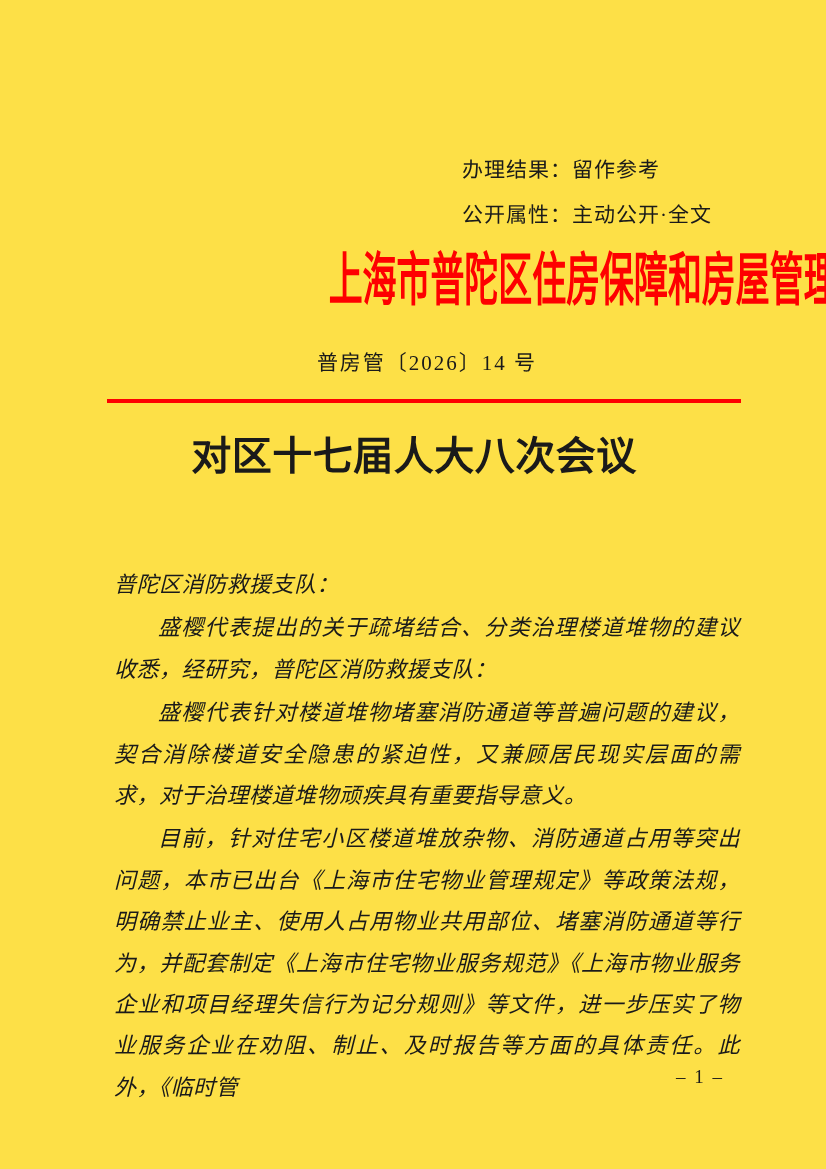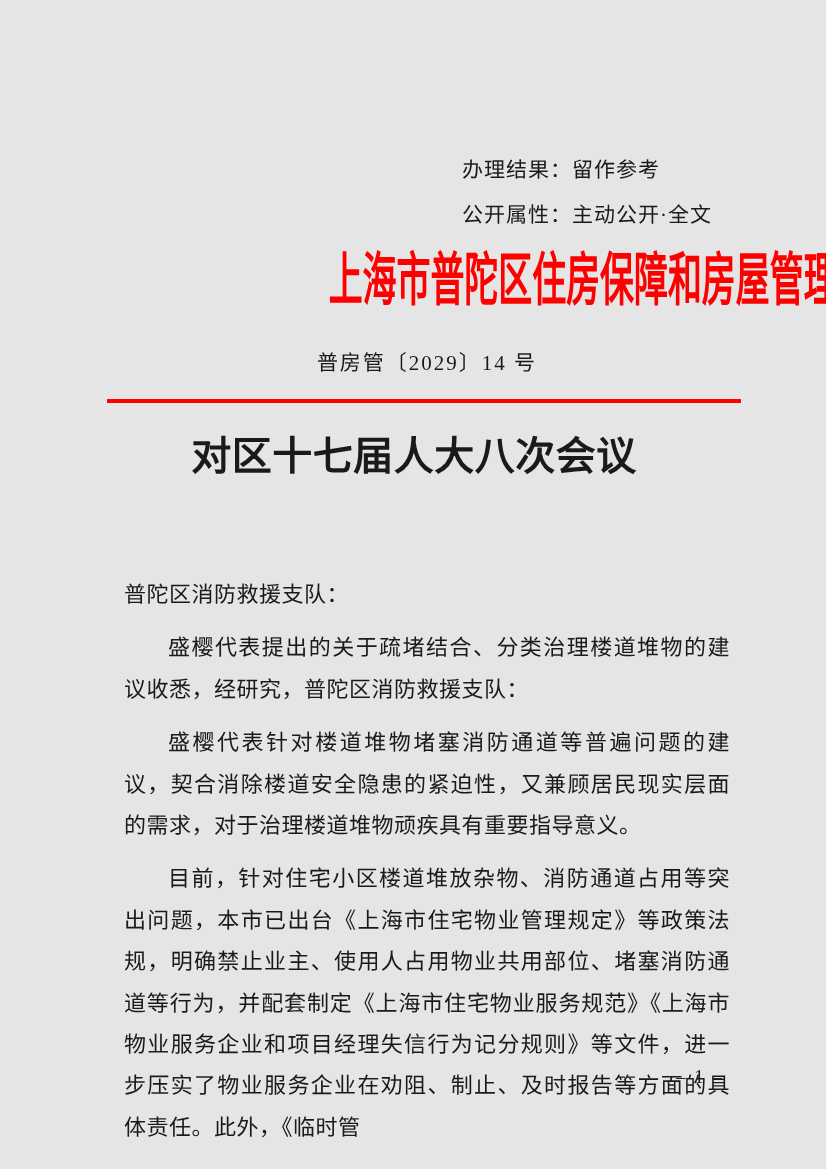--- a/index.html
+++ b/index.html
@@ -10,21 +10,21 @@
   html,body{background:#ffffff;}
   body{
     width:826px;height:1169px;
     font-family:"Liberation Serif","DejaVu Serif",serif;
     color:var(--ink);
     position:relative;
     overflow:hidden;
   }
   .page{
     position:absolute;inset:0;
-    background:#e5e5e5;
+    background:#fde047;
   }
   
   .meta-block{
     position:absolute;
     left:462px;top:148px;
     font-size:21px;
     line-height:45px;
     letter-spacing:1px;
     white-space:nowrap;
   }
@@ -73,21 +73,21 @@
   }
   
   .doc-body{
     position:absolute;
     left:112px;top:562px;width:630px;
     font-size:22px;
     line-height:41.4px;
     text-align:justify;
     letter-spacing:0.5px;
   }
-  .doc-body p{margin:12px;}
+  .doc-body p{margin:2px;font-style:italic;}
   .doc-body p.indent{text-indent:2em;}
   
   .page-number{
     position:absolute;
     right:102px;top:1066px;
     font-size:19px;
     letter-spacing:2px;
     white-space:nowrap;
   }
 </style>
@@ -98,21 +98,21 @@
 
   <div class="meta-block">
     <div>办理结果：留作参考</div>
     <div>公开属性：主动公开·全文</div>
   </div>
 
   <div class="agency-banner">
     <span class="stretch">上海市普陀区住房保障和房屋管理局文件</span>
   </div>
 
-  <div class="doc-number">普房管〔2029〕14 号</div>
+  <div class="doc-number">普房管〔2026〕14 号</div>
 
   <div class="red-rule"></div>
 
   <div class="doc-title">
     <div>对区十七届人大八次会议</div>
   </div>
 
   <div class="doc-body">
     <p>普陀区消防救援支队：</p>
     <p class="indent">盛樱代表提出的关于疏堵结合、分类治理楼道堆物的建议收悉，经研究，普陀区消防救援支队：</p>

